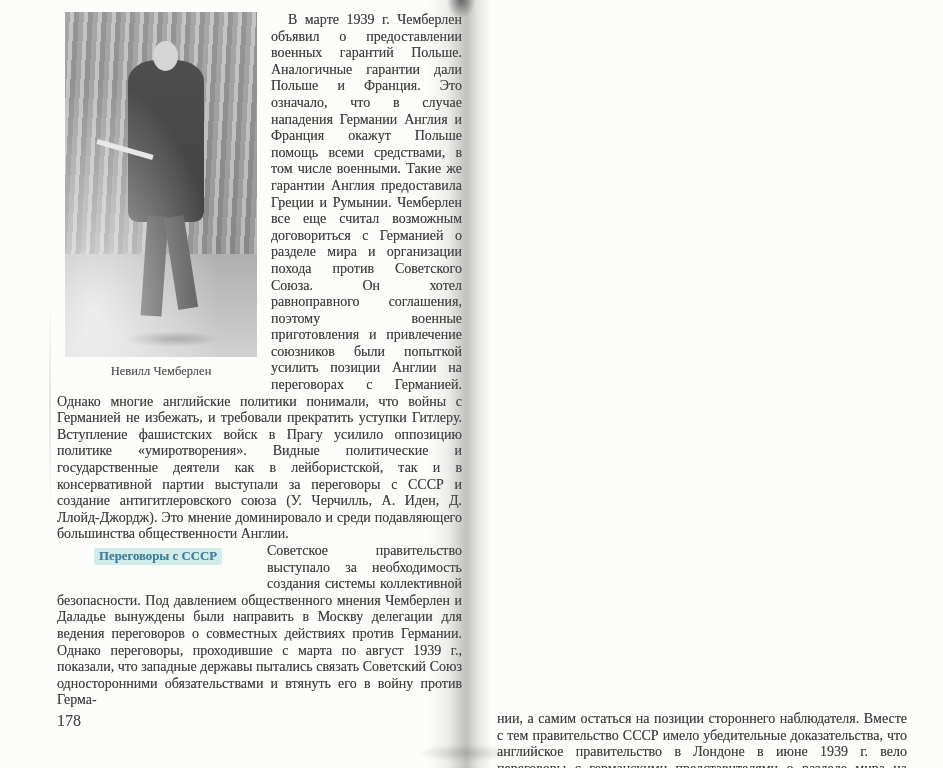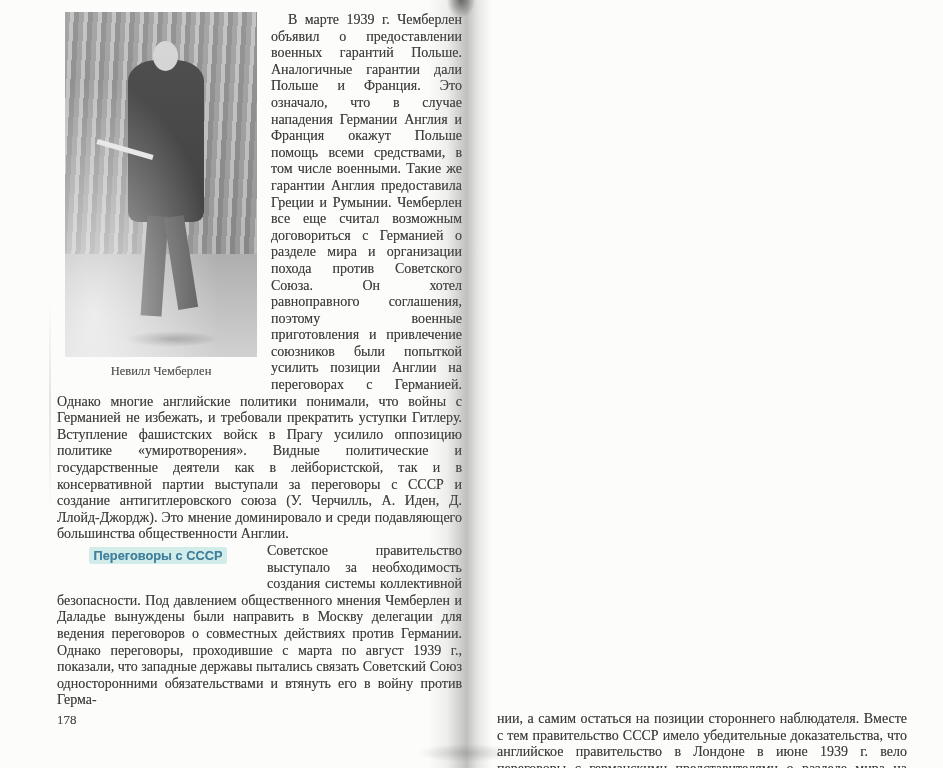--- a/index.html
+++ b/index.html
@@ -32,28 +32,28 @@
     border-radius:38% 38% 14% 14% / 13% 13% 6% 6%;}
   .fig-umbrella{position:absolute;top:39%;left:16%;width:58px;height:5px;background:#e6e6e6;transform:rotate(16deg);}
   .fig-leg1{position:absolute;top:59%;left:41%;width:21px;height:29%;background:#474747;transform:rotate(4deg);}
   .fig-leg2{position:absolute;top:59%;left:55%;width:20px;height:27%;background:#515151;transform:rotate(-9deg);}
   .fig-shadow{position:absolute;bottom:3%;left:30%;width:95px;height:16px;border-radius:50%;
     background:radial-gradient(ellipse,rgba(60,60,60,0.4),rgba(60,60,60,0) 70%);}
   .caption{margin-top:7px;text-align:center;font-size:12.5px;color:#555;
     text-shadow:0 0 0.5px rgba(85,85,85,0.5);}
   
   .heading-float{float:left;clear:left;text-align:center;
-    font-family:Liberation Sans, sans-serif;font-weight:bold;}
+    font-family:Liberation Serif, serif;font-weight:bold;}
   .heading-float-left{width:202px;height:34px;padding-top:3px;margin-right:8px;}
   .heading-hl{
     display:inline-block;background:#d2ecea;color:#41809c;font-size:12.8px;
     padding:1px 5px;border-radius:2px;text-shadow:0 0 0.5px rgba(65,128,156,0.5);
   }
   
-  .pagenum{position:absolute;font-size:13px;color:#4a4a4a;
+  .pagenum{position:absolute;font-size:16px;color:#4a4a4a;
     text-shadow:0 0 0.5px rgba(74,74,74,0.5);}
   .pagenum-left{left:0px;top:700px;}
   .page-anchor{position:relative;}
   
   .gutter{position:absolute;left:428px;top:0;width:74px;height:768px;pointer-events:none;
     background:linear-gradient(to right,rgba(110,110,110,0) 0%,rgba(110,110,110,0.10) 26%,
       rgba(95,95,95,0.38) 52%,rgba(120,120,120,0.16) 68%,rgba(255,255,255,0) 86%);}
   .spine-top-mark{position:absolute;left:447px;top:0;width:28px;height:18px;pointer-events:none;
     background:radial-gradient(ellipse at center top,rgba(35,35,35,0.6),rgba(35,35,35,0) 72%);}
   .spine-bottom-shadow{position:absolute;left:418px;top:744px;width:96px;height:18px;pointer-events:none;

